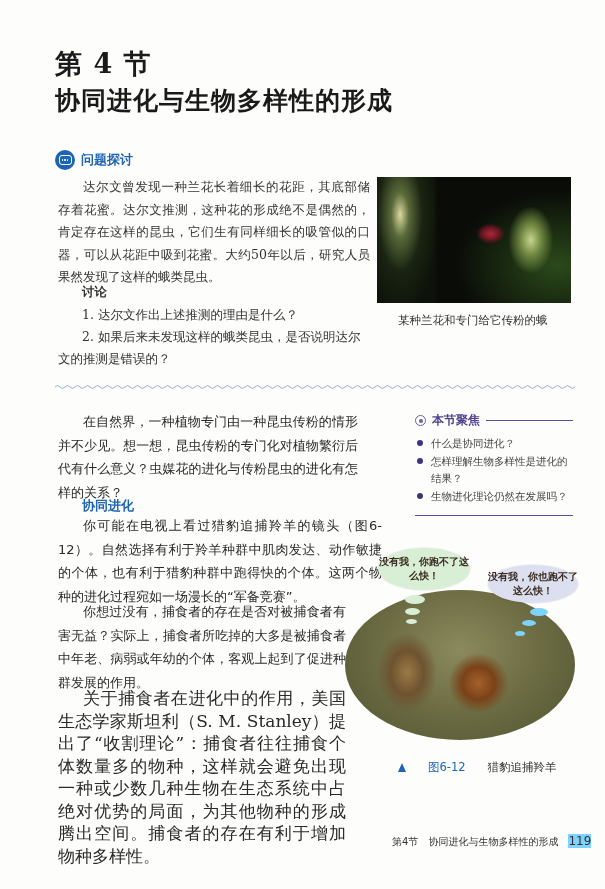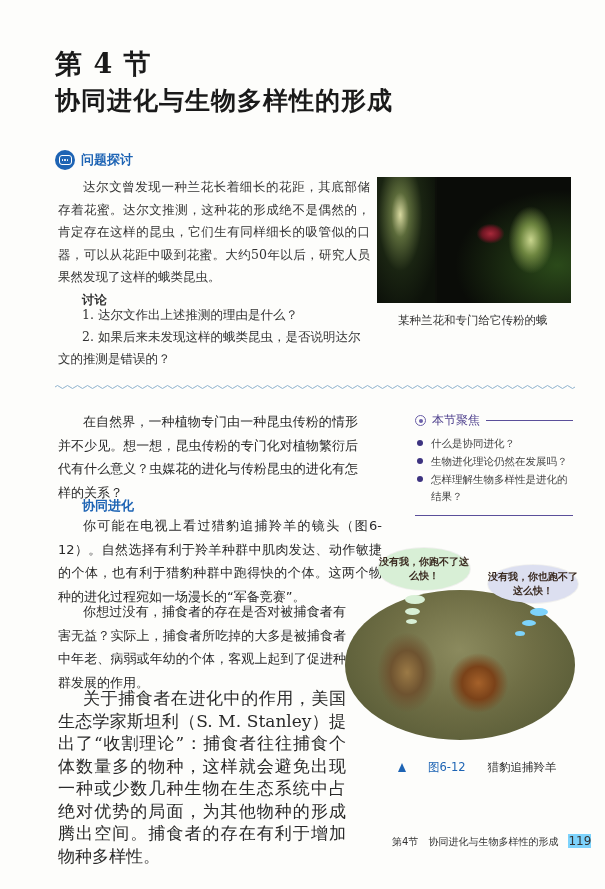--- a/index.html
+++ b/index.html
@@ -11,41 +11,41 @@
   .title1 { left: 55px; top: 46px; font-size: 27px; font-weight: bold; color: #1a1a1a; letter-spacing: 1px; }
   .title2 { left: 55px; top: 84px; font-size: 25px; font-weight: bold; color: #1a1a1a; letter-spacing: 1px; }
 
   .pd-head { left: 55px; top: 150px; display: flex; align-items: center; gap: 6px; }
   .pd-icon { width: 20px; height: 20px; border-radius: 50%; background: #1e64b4; display: flex; align-items: center; justify-content: center; }
   .pd-icon .bub { width: 11px; height: 8px; border: 1.5px solid #fff; border-radius: 3px; position: relative; display: flex; align-items: center; justify-content: center; gap: 1px; }
   .pd-icon .dot { width: 1.5px; height: 1.5px; background: #fff; border-radius: 50%; }
   .pd-title { font-family: "DejaVu Sans", "Liberation Sans", sans-serif; font-size: 13px; font-weight: bold; color: #1e64b4; }
 
   .pd-text { left: 58px; top: 176px; width: 312px; font-size: 12.5px; line-height: 22.5px; text-indent: 25px; text-align: justify; color: #333; }
-  .disc-title { left: 82px; top: 284px; font-size: 12.5px; font-weight: bold; font-family: Liberation Mono, monospace; color: #333; margin-top: 8px; }
+  .disc-title { left: 82px; top: 284px; font-size: 12.5px; font-weight: bold; font-family: Liberation Mono, monospace; color: #333; }
   .disc-q { font-size: 12.5px; line-height: 22px; color: #333; }
   .q1 { left: 82px; top: 304px; }
   .q2 { left: 58px; top: 326px; width: 312px; text-indent: 24px; }
 
   .orchid { left: 377px; top: 177px; width: 194px; height: 126px; background: #0d0f0a; display: flex; gap: 2px; }
   .orchid .p1 { width: 58px; height: 100%; background: radial-gradient(ellipse at 40% 30%, #d8d9a0 0%, #5b6a3a 18%, #1a2412 45%, #0d120a 80%); }
   .orchid .p2 { flex: 1; height: 100%; background:
       radial-gradient(ellipse 14px 10px at 40% 45%, #a8293a 0%, #6c1622 60%, transparent 100%),
       radial-gradient(ellipse 30px 45px at 70% 50%, #c9d58e 0%, #6e8640 35%, transparent 75%),
       radial-gradient(ellipse at 90% 70%, #2b4a1a 0%, #0a0c08 60%); }
   .orchid-cap { left: 398px; top: 313px; font-size: 11.5px; font-family: "DejaVu Sans", "Liberation Sans", sans-serif; color: #333; }
 
   .wave { left: 55px; top: 384px; width: 522px; height: 6px; }
   .intro-wrap { left: 82px; top: 410px; width: 300px; }
 
   .focus { left: 415px; top: 412px; width: 158px; }
   .focus-head { display: flex; align-items: center; gap: 6px; }
   .focus-icon { width: 11px; height: 11px; border-radius: 50%; border: 1.5px solid #6a5fa8; display: flex; align-items: center; justify-content: center; box-sizing: border-box; }
   .focus-icon i { width: 4px; height: 4px; background: #6a5fa8; border-radius: 50%; }
-  .focus-title { font-family: "DejaVu Sans", "Liberation Sans", sans-serif; font-size: 12px; font-weight: normal; color: #4d3f8c; white-space: nowrap; }
+  .focus-title { font-family: "DejaVu Sans", "Liberation Sans", sans-serif; font-size: 12px; font-weight: bold; color: #4d3f8c; white-space: nowrap; }
   .focus-line { flex: 1; height: 1px; background: #5b4f9a; }
   .focus-list { margin: 6px 0 0 0; padding: 0; list-style: none; }
   .focus-list li { position: relative; padding-left: 16px; font-size: 10.5px; line-height: 17px; color: #444; margin-bottom: 1px; }
   .focus-list li .b { position: absolute; left: 2px; top: 5px; width: 6px; height: 6px; background: #3d3380; border-radius: 50%; }
   .focus-bottom { margin-top: 10px; height: 1px; background: #5b4f9a; width: 158px; }
 
   .co-title { left: 82px; top: 497px; font-family: "DejaVu Sans", "Liberation Sans", sans-serif; font-size: 13px; font-weight: bold; color: #1e64b4; }
 
   .para { font-size: 13px; line-height: 23.5px; color: #2a2a2a; text-align: justify; text-indent: 25px; }
   .p1 { left: 58px; top: 514px; width: 324px; font-family: "DejaVu Sans", "Liberation Sans", sans-serif; }
@@ -109,22 +109,22 @@
 <div class="abs focus">
   <div class="focus-head">
     <span class="focus-icon">
         <i></i>
       </span>
     <span class="focus-title">本节聚焦</span>
     <span class="focus-line"></span>
   </div>
   <ul class="focus-list">
     <li><span class="b"></span><span>什么是协同进化？</span></li>
+    <li><span class="b"></span><span>怎样理解生物多样性是进化的结果？</span></li>
     <li><span class="b"></span><span>生物进化理论仍然在发展吗？</span></li>
-    <li><span class="b"></span><span>怎样理解生物多样性是进化的结果？</span></li>
   </ul>
   <div class="focus-bottom"></div>
 </div>
 
 <div class="abs co-title">协同进化</div>
 <div class="abs para p1">你可能在电视上看过猎豹追捕羚羊的镜头（图6-12）。自然选择有利于羚羊种群中肌肉发达、动作敏捷的个体，也有利于猎豹种群中跑得快的个体。这两个物种的进化过程宛如一场漫长的“军备竞赛”。</div>
 <div class="abs para p2">你想过没有，捕食者的存在是否对被捕食者有害无益？实际上，捕食者所吃掉的大多是被捕食者中年老、病弱或年幼的个体，客观上起到了促进种群发展的作用。</div>
 <div class="abs para p3">关于捕食者在进化中的作用，美国生态学家斯坦利（S. M. Stanley）提出了“收割理论”：捕食者往往捕食个体数量多的物种，这样就会避免出现一种或少数几种生物在生态系统中占绝对优势的局面，为其他物种的形成腾出空间。捕食者的存在有利于增加物种多样性。</div>
 
 <div class="abs chase"></div>

